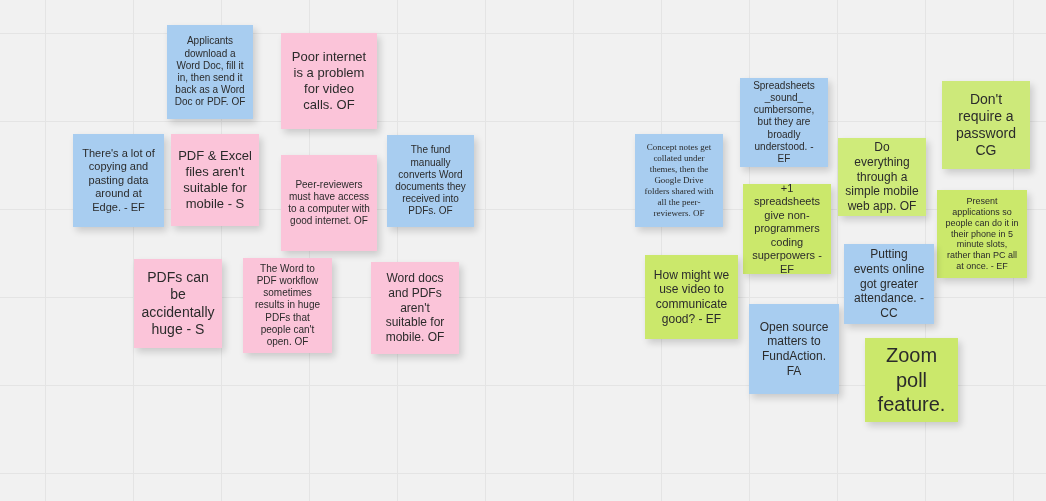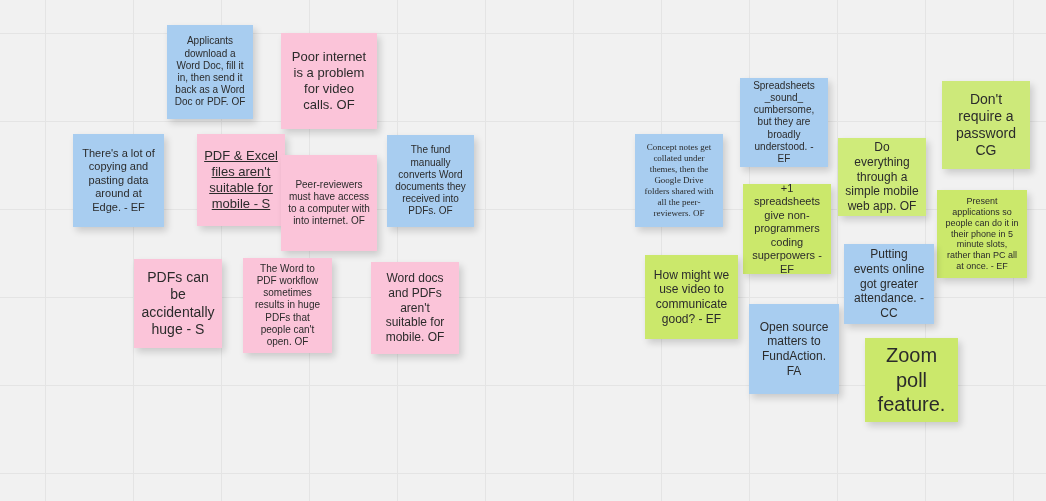--- a/index.html
+++ b/index.html
@@ -36,22 +36,22 @@
     word-break: break-word;
   }
 </style>
 </head>
 <body>
 
 <div id="board" style="width: 1046px; height: 501px; background-color: rgb(241, 241, 241); background-image: linear-gradient(to right, rgb(228, 228, 228) 1px, transparent 1px), linear-gradient(rgb(228, 228, 228) 1px, transparent 1px); background-size: 88px 88px; padding-left: 19px;">
     <div class="note" style="left: 167px; top: 25px; width: 86px; height: 94px; background: rgb(168, 205, 240); font-size: 10px;">Applicants download a Word Doc, fill it in, then send it back as a Word Doc or PDF. OF</div>
     <div class="note" style="left: 281px; top: 33px; width: 96px; height: 96px; background: rgb(251, 196, 217); font-size: 13px;">Poor internet is a problem for video calls. OF</div>
     <div class="note" style="left: 73px; top: 134px; width: 91px; height: 93px; background: rgb(168, 205, 240); font-size: 11px;">There's a lot of copying and pasting data around at Edge. - EF</div>
-    <div class="note" style="left: 197px; top: 134px; width: 88px; height: 92px; background: rgb(251, 196, 217); font-size: 13px; text-decoration: underline;">PDF &amp; Excel files aren't suitable for mobile - S</div>
-    <div class="note" style="left: 281px; top: 155px; width: 96px; height: 96px; background: rgb(251, 196, 217); font-size: 10px;">Peer-reviewers must have access to a computer with into internet. OF</div>
+    <div class="note" style="left: 171px; top: 134px; width: 88px; height: 92px; background: rgb(251, 196, 217); font-size: 13px;">PDF &amp; Excel files aren't suitable for mobile - S</div>
+    <div class="note" style="left: 281px; top: 155px; width: 96px; height: 96px; background: rgb(251, 196, 217); font-size: 10px;">Peer-reviewers must have access to a computer with good internet. OF</div>
     <div class="note" style="left: 387px; top: 135px; width: 87px; height: 92px; background: rgb(168, 205, 240); font-size: 10px;">The fund manually converts Word documents they received into PDFs. OF</div>
     <div class="note" style="left: 134px; top: 259px; width: 88px; height: 89px; background: rgb(251, 196, 217); font-size: 14px;">PDFs can be accidentally huge - S</div>
     <div class="note" style="left: 243px; top: 258px; width: 89px; height: 95px; background: rgb(251, 196, 217); font-size: 10px;">The Word to PDF workflow sometimes results in huge PDFs that people can't open. OF</div>
     <div class="note" style="left: 371px; top: 262px; width: 88px; height: 92px; background: rgb(251, 196, 217); font-size: 12px;">Word docs and PDFs aren't suitable for mobile. OF</div>
     <div class="note" style="left: 635px; top: 134px; width: 88px; height: 93px; background: rgb(168, 205, 240); font-size: 9px; font-family: Liberation Serif, serif;">Concept notes get collated under themes, then the Google Drive folders shared with all the peer-reviewers. OF</div>
     <div class="note" style="left: 740px; top: 78px; width: 88px; height: 89px; background: rgb(168, 205, 240); font-size: 10px;">Spreadsheets _sound_ cumbersome, but they are broadly understood. - EF</div>
     <div class="note" style="left: 743px; top: 184px; width: 88px; height: 90px; background: rgb(203, 232, 107); font-size: 11px;">+1 spreadsheets give non-programmers coding superpowers - EF</div>
     <div class="note" style="left: 838px; top: 138px; width: 88px; height: 78px; background: rgb(207, 235, 122); font-size: 12px;">Do everything through a simple mobile web app. OF</div>
     <div class="note" style="left: 942px; top: 81px; width: 88px; height: 88px; background: rgb(205, 233, 122); font-size: 14px;">Don't require a password CG</div>
     <div class="note" style="left: 937px; top: 190px; width: 90px; height: 88px; background: rgb(203, 232, 107); font-size: 9px;">Present applications so people can do it in their phone in 5 minute slots, rather than PC all at once. - EF</div>

